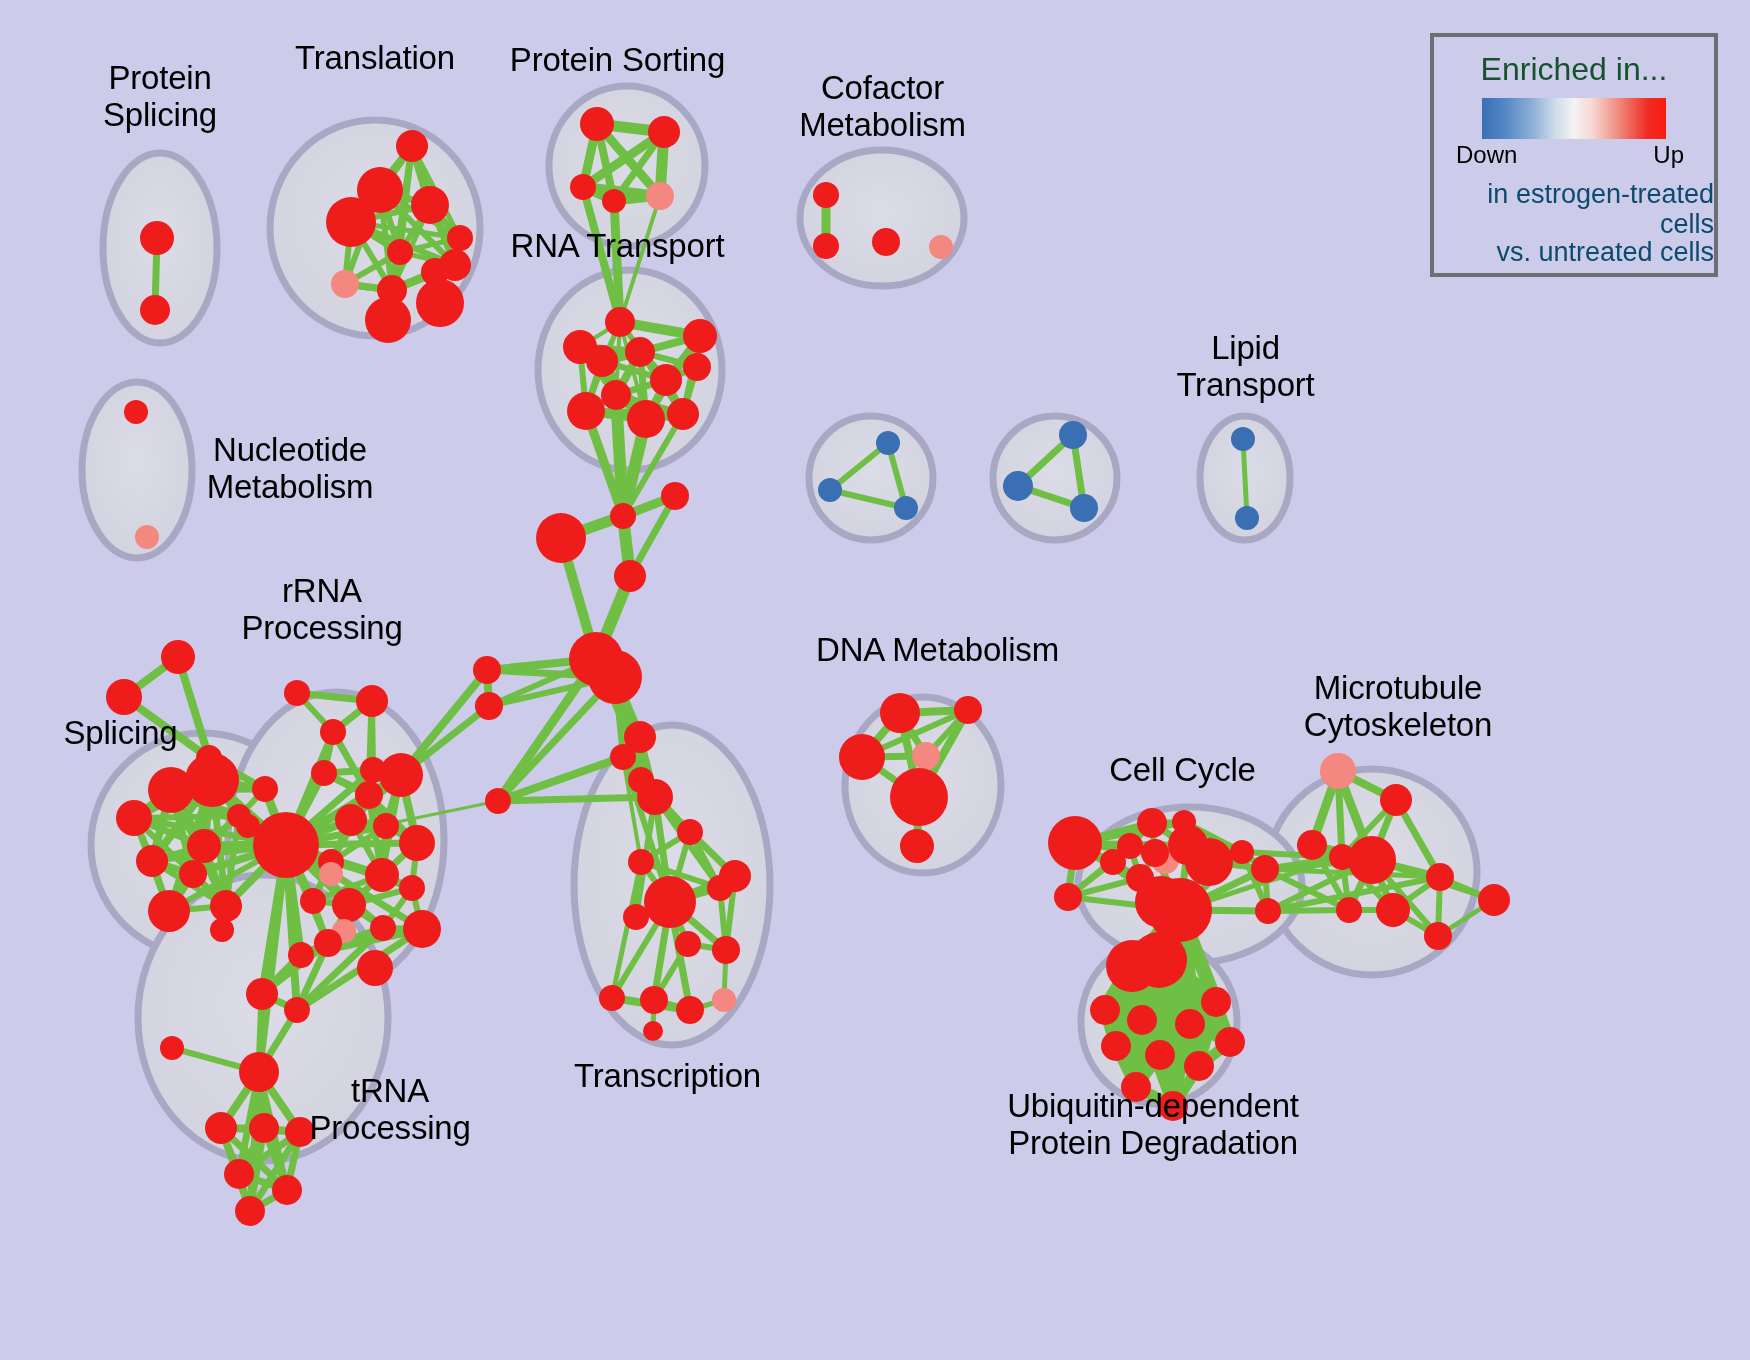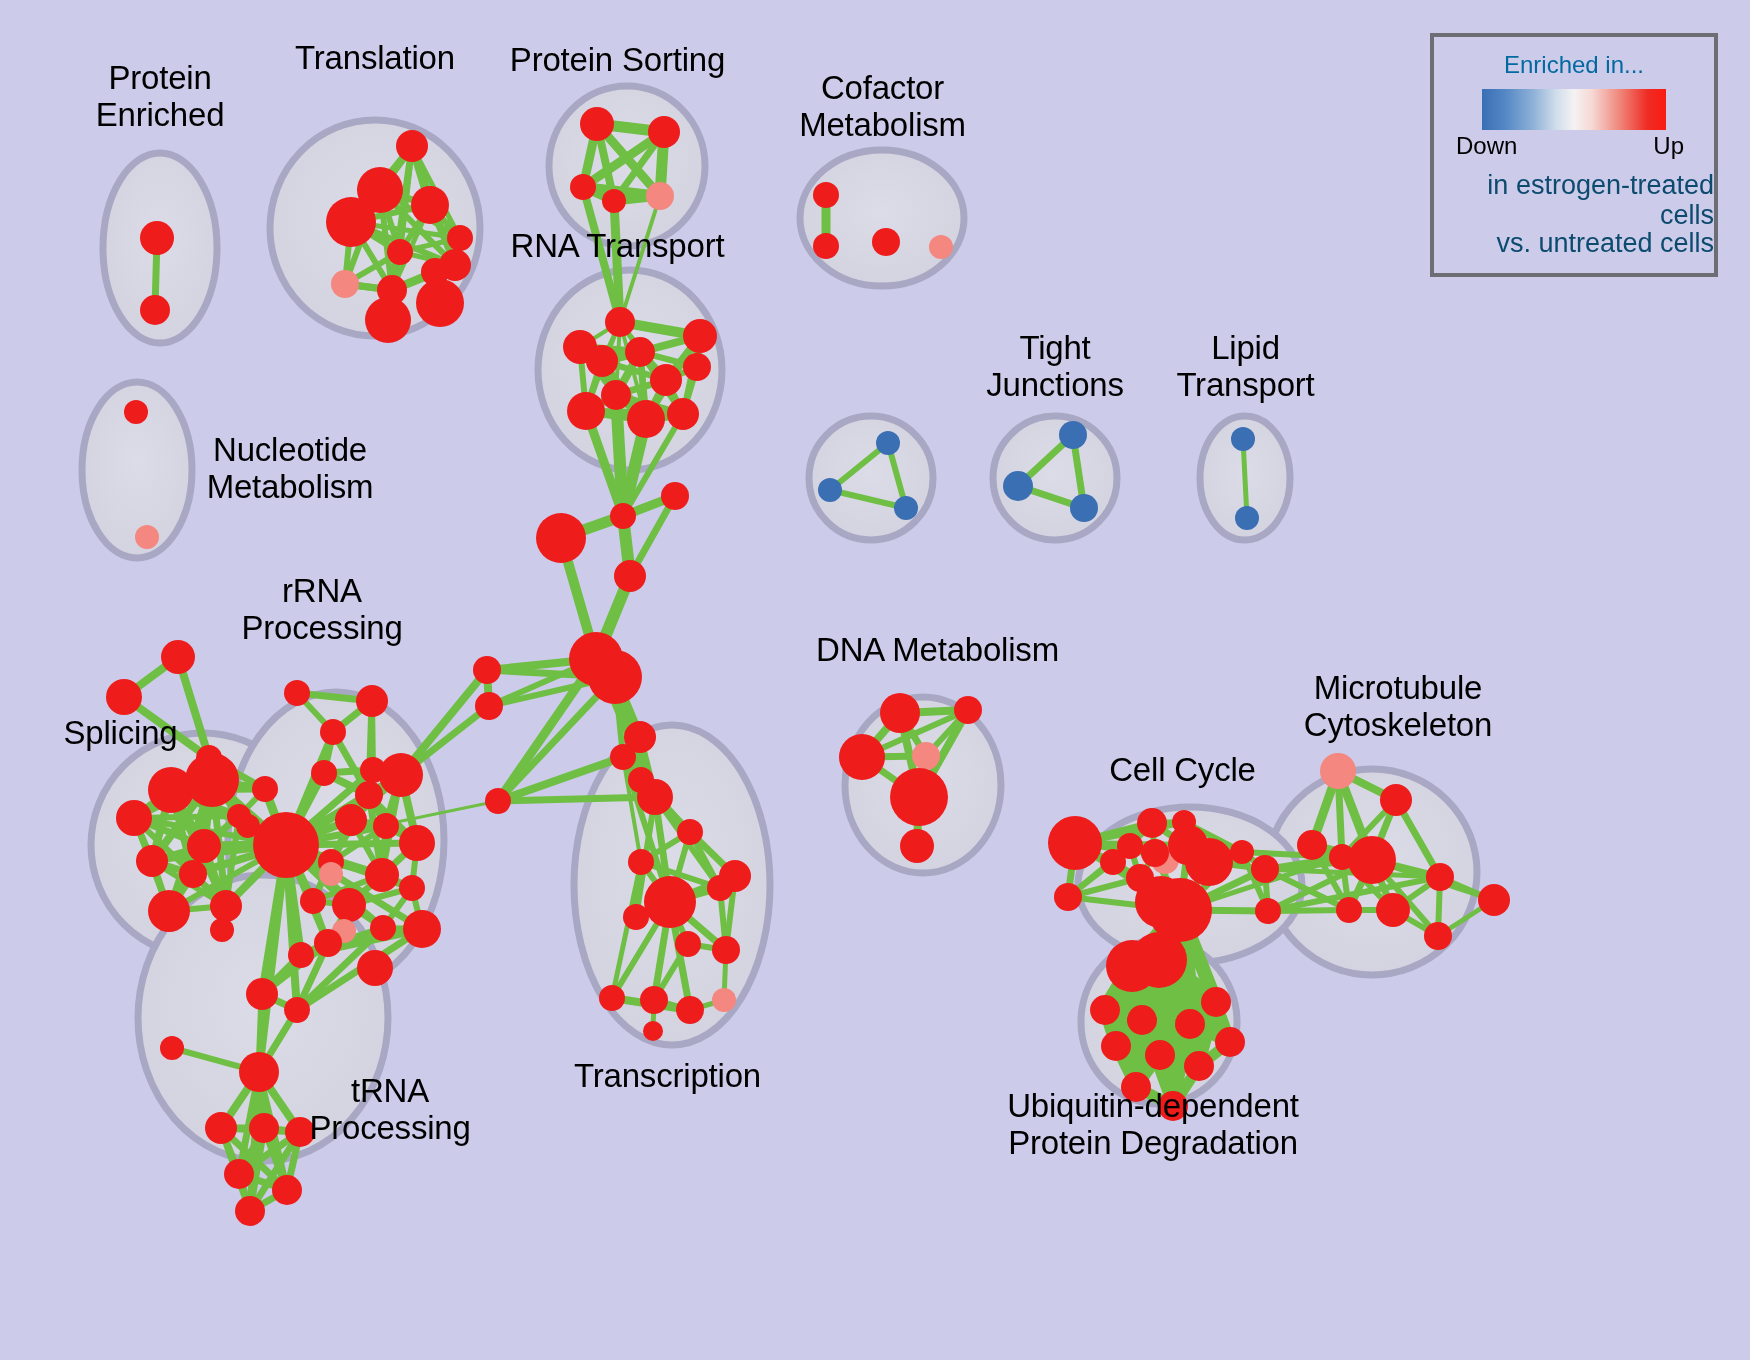--- a/index.html
+++ b/index.html
@@ -25,22 +25,22 @@
     position:absolute;
     left:1430px;top:33px;
     width:288px;height:244px;
     box-sizing:border-box;
     border:4px solid #6d6d74;
     background:#ccccea;
   }
   #legend .ltitle{
     margin-top:14px;
     text-align:center;
-    font-size:24px;
-    color:#0369a1;
+    font-size:32px;
+    color:#14532d;
   }
   #legend .bar{
     margin:10px auto 0 auto;
     width:184px;height:41px;
     background:linear-gradient(to right,
       #3b6fb5 0%, #5286c4 12%, #8fb2d8 28%, #cfdcea 40%,
       #f4f2f3 50%, #f7d7d3 60%, #f08b7f 74%, #ef2c24 90%, #f91b12 100%);
   }
   #legend .ends{
     position:relative;
@@ -783,30 +783,28 @@
       <circle class="n" cx="1116" cy="1046" r="15"></circle>
       <circle class="n" cx="1160" cy="1055" r="15"></circle>
       <circle class="n" cx="1199" cy="1066" r="15"></circle>
       <circle class="n" cx="1230" cy="1042" r="15"></circle>
       <circle class="n" cx="1136" cy="1087" r="15"></circle>
       <circle class="n" cx="1173" cy="1106" r="15"></circle>
     </g>
   </svg>
 
   <div class="lbl" style="left:85px;top:60px;width:150px;">Protein
-Enriched</div>
+Splicing</div>
   <div class="lbl" style="left:270px;top:40px;width:210px;">Translation</div>
   <div class="lbl" style="left:195px;top:432px;width:190px;">Nucleotide
 Metabolism</div>
   <div class="lbl" style="left:500px;top:42px;width:235px;">Protein Sorting</div>
   <div class="lbl" style="left:505px;top:228px;width:225px;">RNA Transport</div>
   <div class="lbl" style="left:785px;top:70px;width:195px;">Cofactor
 Metabolism</div>
-  <div class="lbl" style="left:965px;top:330px;width:180px;">Tight
-Junctions</div>
   <div class="lbl" style="left:1158px;top:330px;width:175px;">Lipid
 Transport</div>
   <div class="lbl" style="left:53px;top:715px;width:135px;">Splicing</div>
   <div class="lbl" style="left:222px;top:573px;width:200px;">rRNA
 Processing</div>
   <div class="lbl" style="left:290px;top:1073px;width:200px;">tRNA
 Processing</div>
   <div class="lbl" style="left:560px;top:1058px;width:215px;">Transcription</div>
   <div class="lbl" style="left:810px;top:632px;width:255px;">DNA Metabolism</div>
   <div class="lbl" style="left:1075px;top:752px;width:215px;">Cell Cycle</div>

